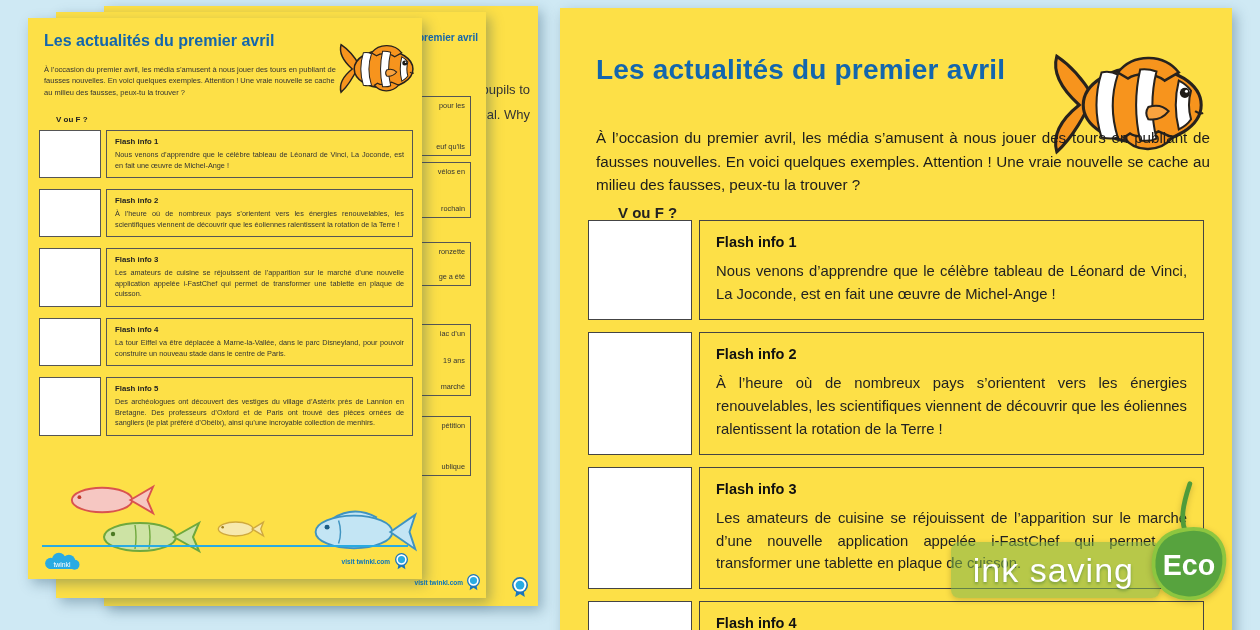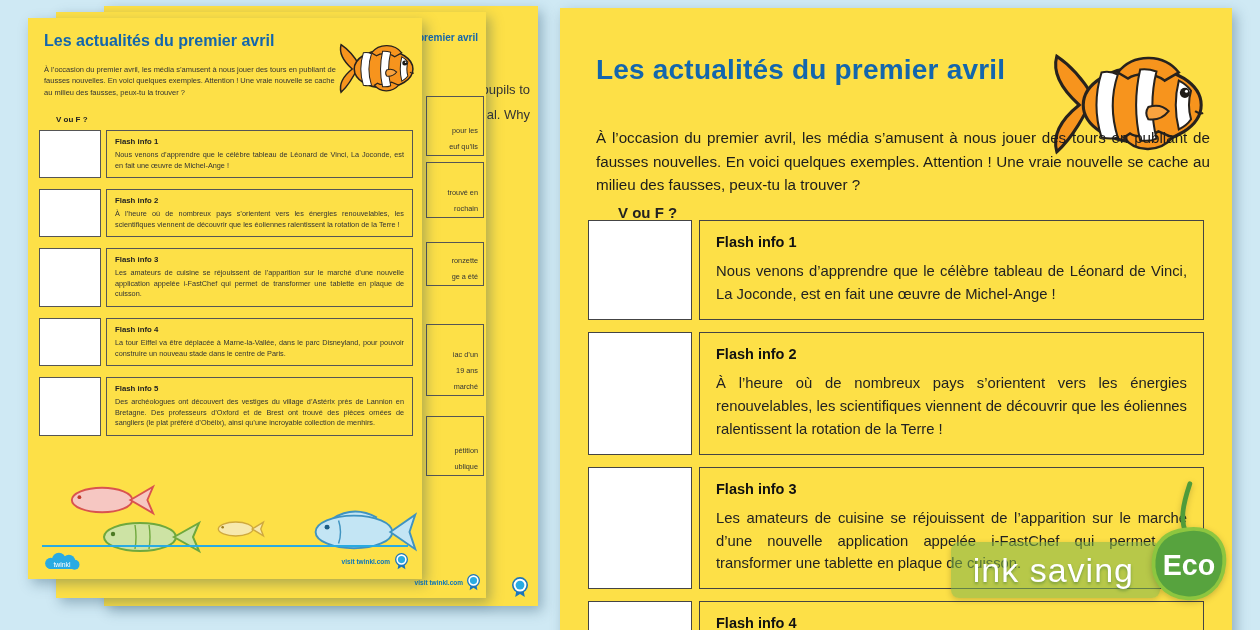--- a/index.html
+++ b/index.html
@@ -11,22 +11,22 @@
   .page-mid{left:56px;top:12px;width:430px;height:586px;z-index:2;}
   .page-front{left:28px;top:18px;width:394px;height:561px;z-index:3;}
   .page-right{left:560px;top:8px;width:672px;height:660px;z-index:2;}
 
   
   .back-frags{position:absolute;top:72px;right:8px;text-align:right;font-size:13px;color:#333;line-height:1.9;}
   .mini-badge{position:absolute;bottom:8px;right:10px;width:16px;height:21px;}
 
   
   .mid-title{position:absolute;top:20px;right:8px;color:#1366ad;font-weight:bold;font-size:10px;}
-  .mid-box{position:absolute;right:2px;width:58px;border:1px solid #555;display:flex;flex-direction:column;
-           align-items:flex-end;justify-content:flex-end;gap:7px;padding:4px 5px;font-size:7.3px;color:#333;}
+  .mid-box{position:absolute;right:15px;width:58px;border:1px solid #555;display:flex;flex-direction:column;
+           align-items:flex-end;justify-content:space-between;gap:7px;padding:4px 5px;font-size:7.3px;color:#333;}
   .mid-footer{position:absolute;bottom:7px;right:6px;display:flex;align-items:center;gap:4px;}
   .visit-sm{font-size:6.5px;font-weight:bold;color:#0b76bc;}
   .badge-sm{width:13px;height:17px;}
 
   
   .fp-title{position:absolute;left:16px;top:14px;font-size:16px;font-weight:bold;color:#1366ad;}
   .fp-fish{position:absolute;right:2px;top:20px;width:86px;height:62px;}
   .fp-intro{position:absolute;left:16px;top:46px;width:294px;font-size:7.5px;line-height:1.5;color:#333;}
   .fp-vf{position:absolute;left:28px;top:97px;font-size:8px;font-weight:bold;color:#222;}
   .fp-rows{position:absolute;left:11px;top:112px;width:374px;display:flex;flex-direction:column;gap:11px;}
@@ -78,21 +78,21 @@
     </svg>
   </div>
 
   <div class="page page-mid">
     <div class="mid-title">premier avril</div>
     <div class="mid-box" style="top:84px;height:60px;">
       <div>pour les</div>
       <div>euf qu’ils</div>
     </div>
     <div class="mid-box" style="top:150px;height:56px;">
-      <div>trouvé en</div>
+      <div>vélos en</div>
       <div>rochain</div>
     </div>
     <div class="mid-box" style="top:230px;height:44px;">
       <div>ronzette</div>
       <div>ge a été</div>
     </div>
     <div class="mid-box" style="top:312px;height:72px;">
       <div>iac d’un</div>
       <div>19 ans</div>
       <div>marché</div>
@@ -157,21 +157,21 @@
         <div class="fp-check"></div>
         <div class="fp-body">
           <div class="fp-label">Flash info 4</div>
           <div class="fp-text">La tour Eiffel va être déplacée à Marne-la-Vallée, dans le parc Disneyland, pour pouvoir construire un nouveau stade dans le centre de Paris.</div>
         </div>
       </div>
       <div class="fp-row">
         <div class="fp-check"></div>
         <div class="fp-body">
           <div class="fp-label">Flash info 5</div>
-          <div class="fp-text">Des archéologues ont découvert des vestiges du village d’Astérix près de Lannion en Bretagne. Des professeurs d’Oxford et de Brest ont trouvé des pièces ornées de sangliers (le plat préféré d’Obélix), ainsi qu’une incroyable collection de menhirs.</div>
+          <div class="fp-text">Des archéologues ont découvert des vestiges du village d’Astérix près de Lannion en Bretagne. Des professeurs d’Oxford et de Paris ont trouvé des pièces ornées de sangliers (le plat préféré d’Obélix), ainsi qu’une incroyable collection de menhirs.</div>
         </div>
       </div>
     </div>
 
     <svg class="fishdeco" style="left:36px;bottom:62px;width:95px;height:34px;" viewBox="0 0 100 36">
       <ellipse cx="40" cy="18" rx="32" ry="13" fill="#f6c7c2" stroke="#d9534f" stroke-width="2"></ellipse>
       <path d="M70 18 L94 4 L88 18 L94 32 Z" fill="#f6c7c2" stroke="#d9534f" stroke-width="2"></path>
       <circle cx="16" cy="15" r="2" fill="#c0392b"></circle>
     </svg>
     <svg class="fishdeco" style="left:66px;bottom:22px;width:112px;height:40px;" viewBox="0 0 110 40">

